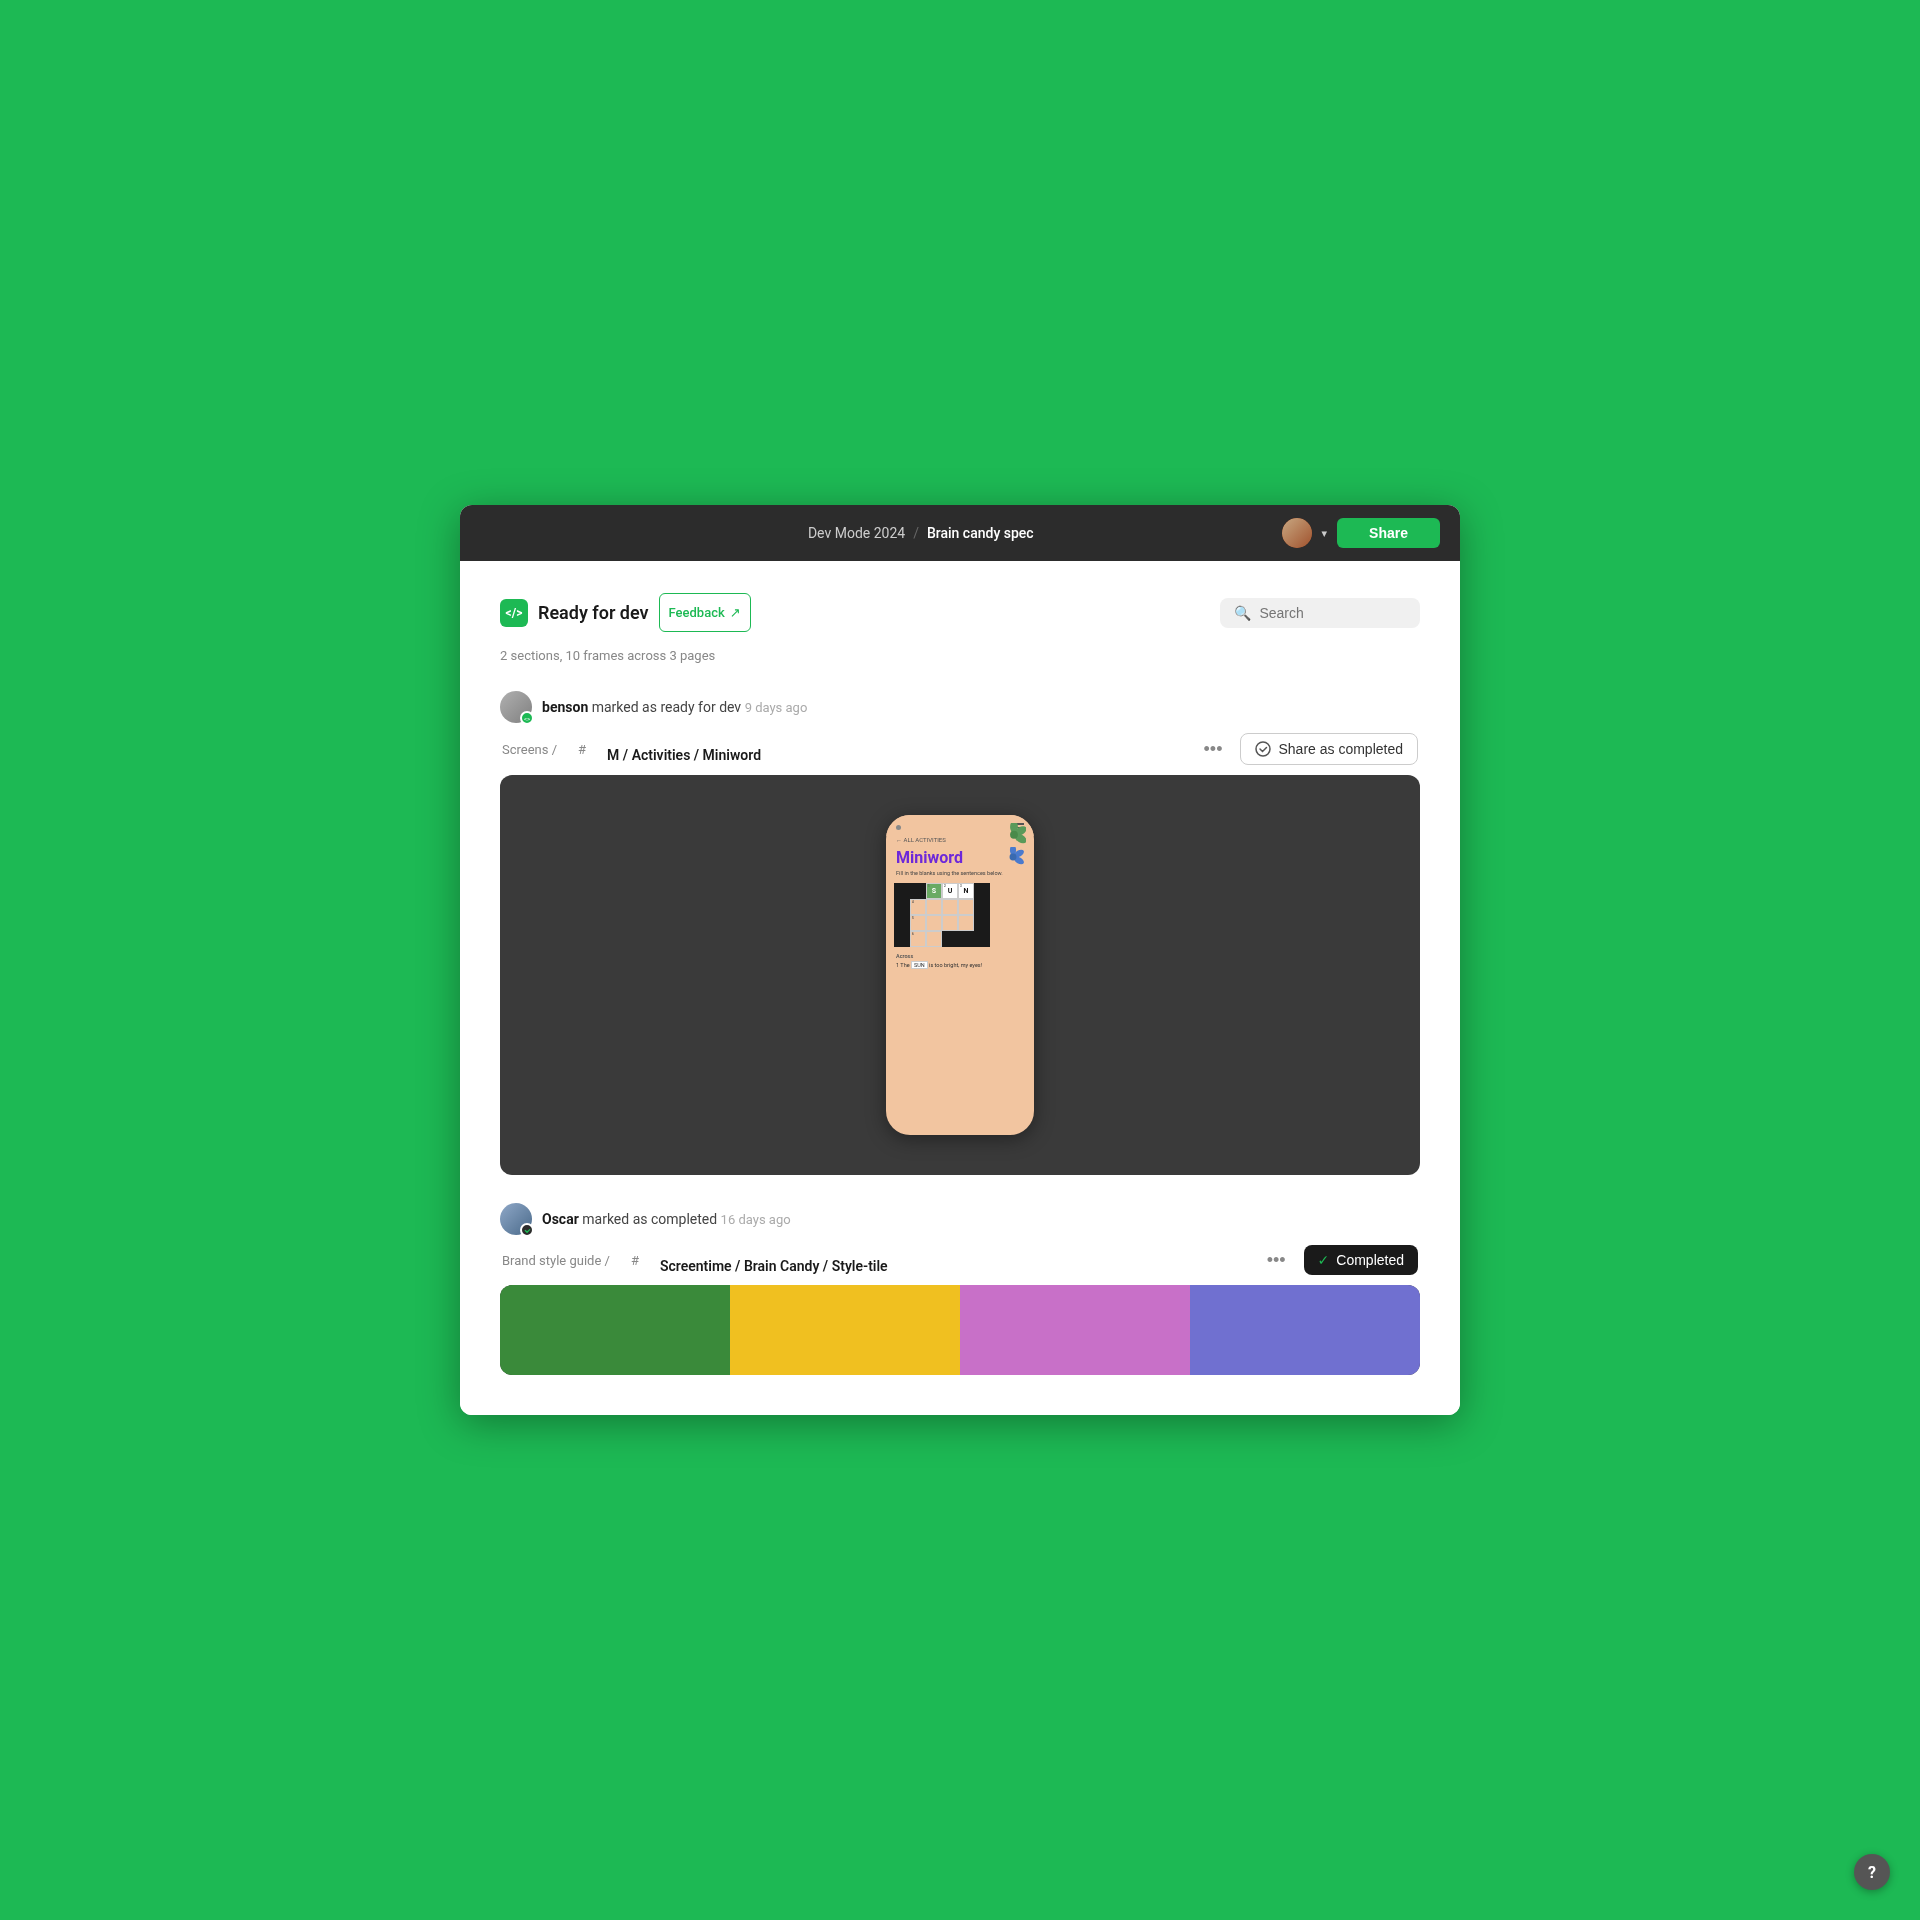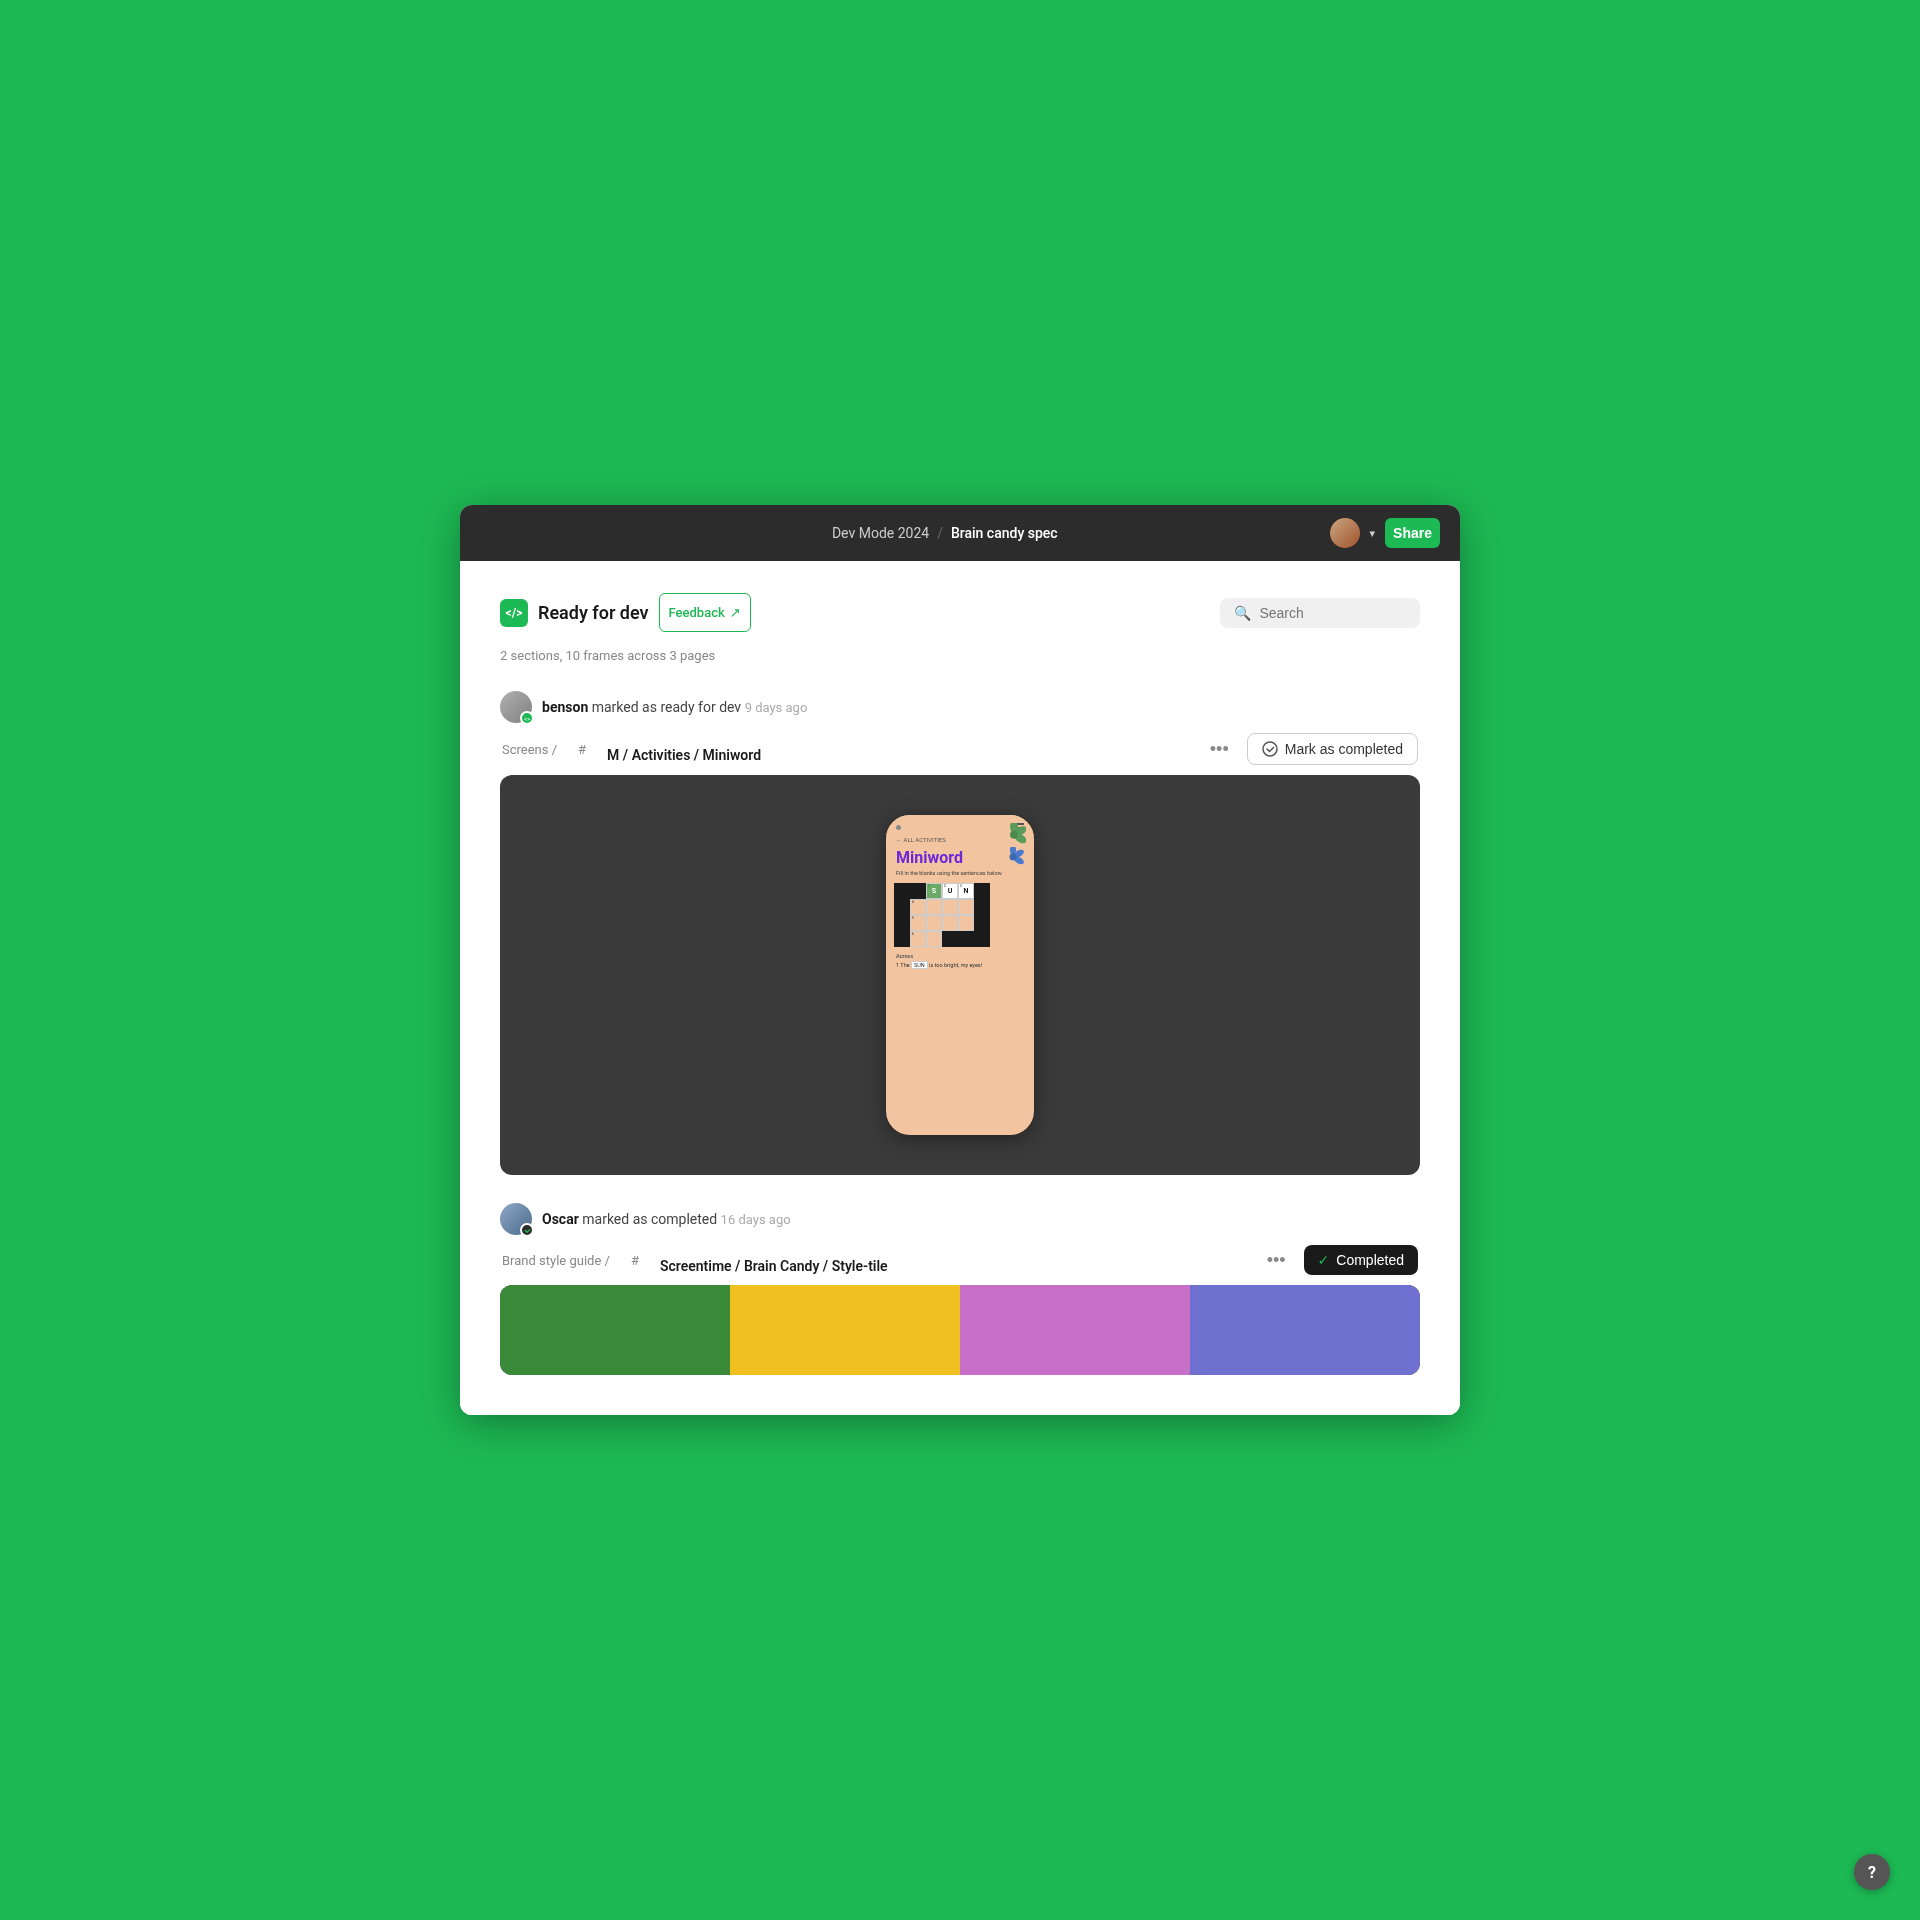--- a/index.html
+++ b/index.html
@@ -64,21 +64,21 @@
     }
     .chevron-icon {
       color: #ccc;
       font-size: 11px;
     }
     .share-btn {
       background: #1db954;
       color: #fff;
       border: none;
       border-radius: 6px;
-      padding: 7px 8px;
+      padding: 7px 32px;
       font-size: 14px;
       font-weight: 600;
       cursor: pointer;
     }
     .content {
       background: #fff;
       padding: 32px 40px 40px 40px;
     }
     .header-row {
       display: flex;
@@ -492,21 +492,21 @@
           <span class="frame-hash"> # </span>
           <span class="frame-name">M / Activities / Miniword</span>
         </div>
         <div class="frame-actions">
           <button class="more-btn">•••</button>
           <button class="mark-complete-btn">
             <svg width="16" height="16" viewBox="0 0 16 16" fill="none">
               <circle cx="8" cy="8" r="7" stroke="#555" stroke-width="1.5"></circle>
               <path d="M5 8l2.5 2.5 4-4" stroke="#555" stroke-width="1.5" stroke-linecap="round"></path>
             </svg>
-            <span>Mark as completed</span>
+            <span>Share as completed</span>
           </button>
         </div>
       </div>
 
       <div class="frame-preview">
 
         <div class="phone-mockup">
           <div style="position:relative;">
 
             <div class="phone-flowers">

